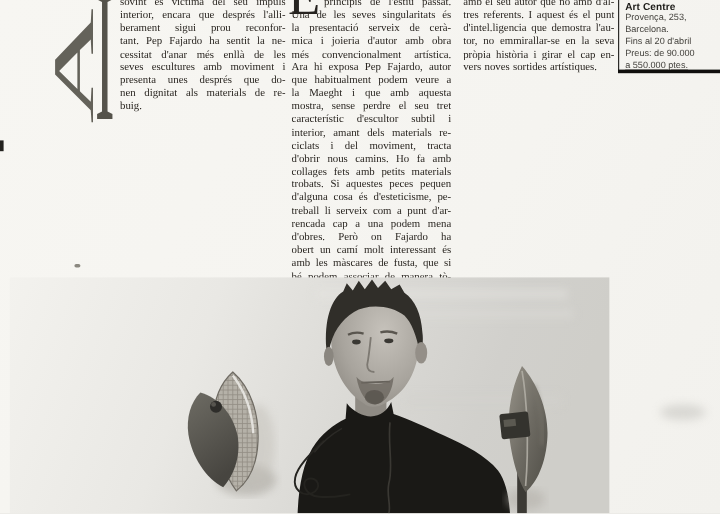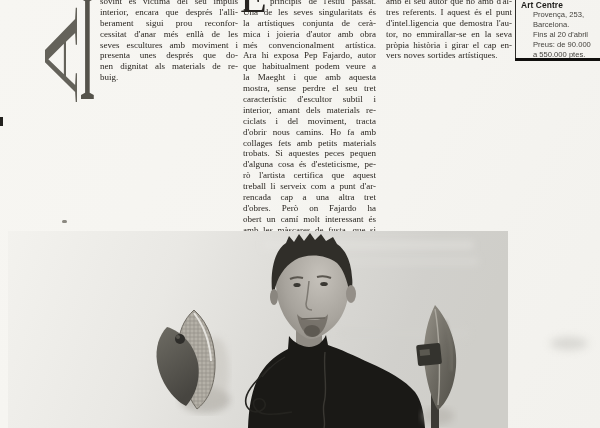--- a/index.html
+++ b/index.html
@@ -32,21 +32,21 @@
   .jline.indent{padding-left:27px;}
   .dropcap{position:absolute;left:240px;top:-24px;font-family:"Liberation Serif",serif;
     font-size:44px;line-height:1;color:#262320;}
   
   .vdivider{position:absolute;left:515px;top:0;width:1px;height:59px;background:#2c2b28;}
   .hrule{position:absolute;left:515px;top:58px;width:85px;height:3.4px;background:#100f0d;}
   .sidebar{position:absolute;left:521px;top:0;width:79px;
     font-family:"Liberation Sans",sans-serif;color:#3a3834;}
   .sb-title{font-size:8.4px;font-weight:bold;color:#1c1b18;
     height:10px;line-height:10px;letter-spacing:.1px;}
-  .sb-line{font-size:7.6px;line-height:9.9px;height:9.9px;white-space:nowrap;color:#45433e;margin-left:12px;}
+  .sb-line{font-size:7.6px;line-height:9.9px;height:9.9px;white-space:nowrap;color:#45433e;}
   .sb-line.underline{text-decoration:underline;}
   
   .photo{position:absolute;left:8px;top:231px;width:500px;height:197px;}
   .photo svg{display:block;}
 </style>
 </head>
 <body>
 
 <div class="page">
 
@@ -59,47 +59,47 @@
   <div class="edge-mark"></div>
   <div class="speck"></div>
   <div class="smudge"></div>
 
   <div class="dropcap">E</div>
 
   <div class="col col1">
       <div class="jline">sovint és víctima del seu impuls</div>
       <div class="jline">interior, encara que després l'alli-</div>
       <div class="jline">berament sigui prou reconfor-</div>
+      <div class="jline">tant. Pep Fajardo ha sentit la ne-</div>
       <div class="jline">cessitat d'anar més enllà de les</div>
       <div class="jline">seves escultures amb moviment i</div>
       <div class="jline">presenta unes després que do-</div>
       <div class="jline">nen dignitat als materials de re-</div>
       <div class="jline last">buig.</div>
     </div>
 
   <div class="col col2">
       <div class="jline indent">principis de l'estiu passat.</div>
       <div class="jline">Una de les seves singularitats és</div>
-      <div class="jline">la artístiques conjunta de cerà-</div>
+      <div class="jline">la presentació serveix de cerà-</div>
       <div class="jline">mica i joieria d'autor amb obra</div>
       <div class="jline">més convencionalment artística.</div>
       <div class="jline">Ara hi exposa Pep Fajardo, autor</div>
       <div class="jline">que habitualment podem veure a</div>
       <div class="jline">la Maeght i que amb aquesta</div>
       <div class="jline">mostra, sense perdre el seu tret</div>
       <div class="jline">característic d'escultor subtil i</div>
       <div class="jline">interior, amant dels materials re-</div>
       <div class="jline">ciclats i del moviment, tracta</div>
       <div class="jline">d'obrir nous camins. Ho fa amb</div>
       <div class="jline">collages fets amb petits materials</div>
       <div class="jline">trobats. Si aquestes peces pequen</div>
       <div class="jline">d'alguna cosa és d'esteticisme, pe-</div>
-      <div class="jline">rò l'artista certifica que aquest</div>
       <div class="jline">treball li serveix com a punt d'ar-</div>
-      <div class="jline">rencada cap a una altra tret</div>
+      <div class="jline">rencada cap a una podem mena</div>
       <div class="jline">d'obres. Però on Fajardo ha</div>
       <div class="jline">obert un camí molt interessant és</div>
       <div class="jline">amb les màscares de fusta, que si</div>
       <div class="jline">bé podem associar de manera tò-</div>
     </div>
 
   <div class="col col3">
       <div class="jline">amb el seu autor que no amb d'al-</div>
       <div class="jline">tres referents. I aquest és el punt</div>
       <div class="jline">d'intel.ligencia que demostra l'au-</div>

